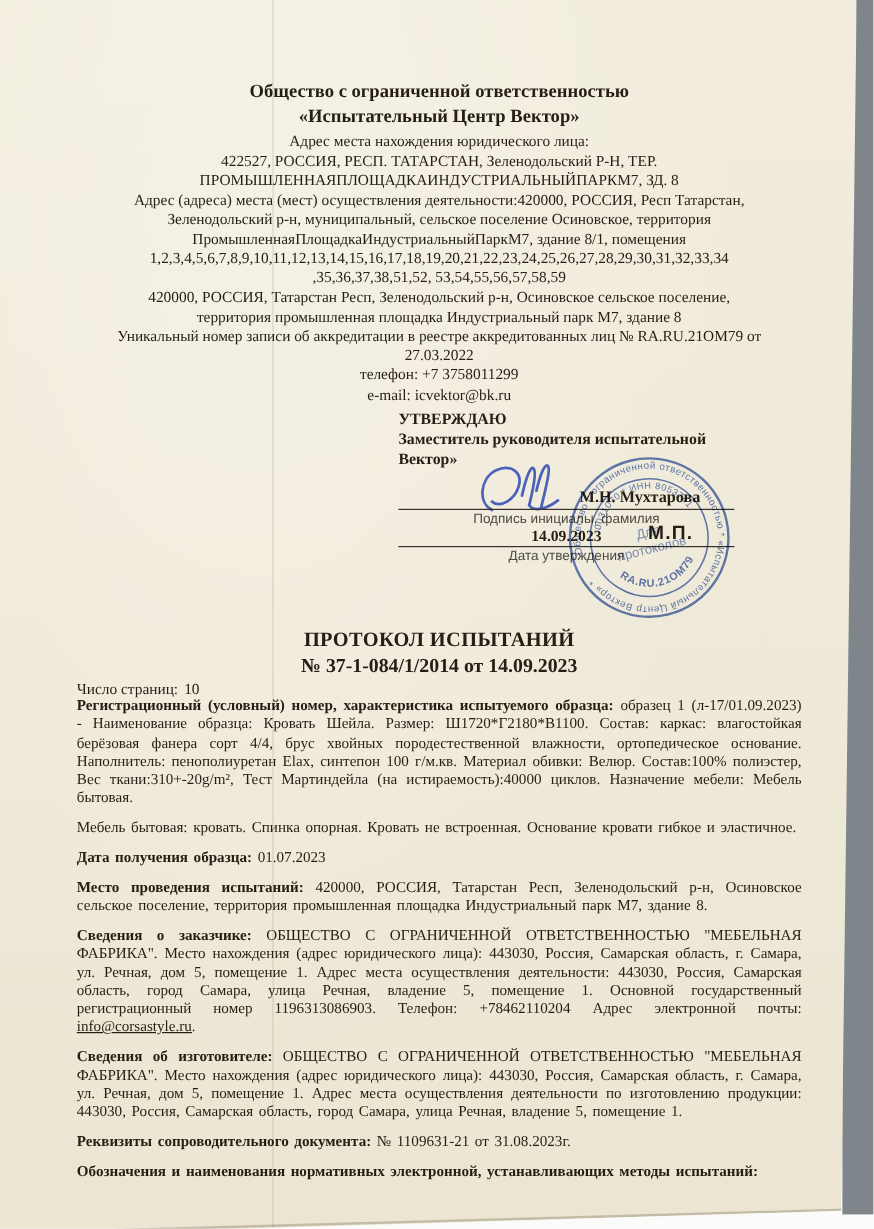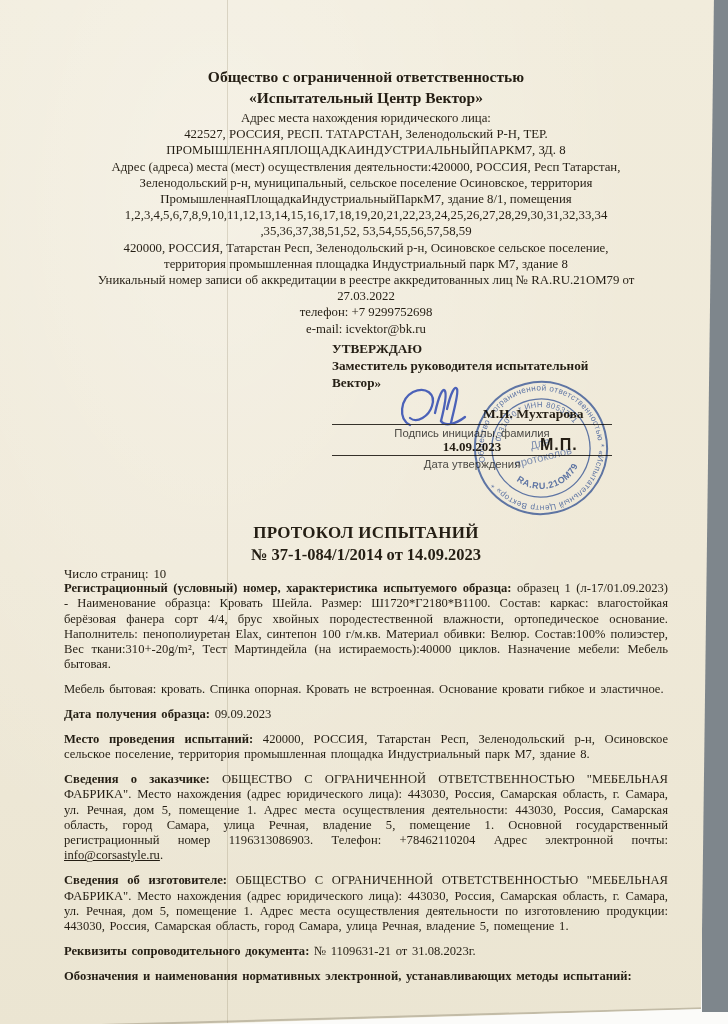--- a/index.html
+++ b/index.html
@@ -101,21 +101,21 @@
         <div class="addr-line">ПРОМЫШЛЕННАЯПЛОЩАДКАИНДУСТРИАЛЬНЫЙПАРКМ7, ЗД. 8</div>
         <div class="addr-line">Адрес (адреса) места (мест) осуществления деятельности:420000, РОССИЯ, Респ Татарстан,</div>
         <div class="addr-line">Зеленодольский р-н, муниципальный, сельское поселение Осиновское, территория</div>
         <div class="addr-line">ПромышленнаяПлощадкаИндустриальныйПаркМ7, здание 8/1, помещения</div>
         <div class="addr-line">1,2,3,4,5,6,7,8,9,10,11,12,13,14,15,16,17,18,19,20,21,22,23,24,25,26,27,28,29,30,31,32,33,34</div>
         <div class="addr-line">,35,36,37,38,51,52, 53,54,55,56,57,58,59</div>
         <div class="addr-line">420000, РОССИЯ, Татарстан Респ, Зеленодольский р-н, Осиновское сельское поселение,</div>
         <div class="addr-line">территория промышленная площадка Индустриальный парк М7, здание 8</div>
         <div class="addr-line">Уникальный номер записи об аккредитации в реестре аккредитованных лиц № RA.RU.21OM79 от</div>
         <div class="addr-line">27.03.2022</div>
-        <div class="addr-line">телефон: +7 9299752698</div>
+        <div class="addr-line">телефон: +7 3758011299</div>
         <div class="addr-line">e-mail: icvektor@bk.ru</div>
       </div>
   </header>
 
   <section>
     <div class="approval-block">
       <div>УТВЕРЖДАЮ</div>
       <div>
 
       <div>Заместитель руководителя испытательной</div>
@@ -166,20 +166,20 @@
   </section>
 
   <div class="pages-count">
     <span>Число страниц:</span><span class="val">10</span>
   </div>
 
   <main class="body-text">
 
   <p class="para"><b class="para-label">Регистрационный (условный) номер, характеристика испытуемого образца:</b><span> образец 1 (л-17/01.09.2023) - Наименование образца: Кровать Шейла. Размер: Ш1720*Г2180*В1100. Состав: каркас: влагостойкая берёзовая фанера сорт 4/4, брус хвойных породестественной влажности, ортопедическое основание. Наполнитель: пенополиуретан Elax, синтепон 100 г/м.кв. Материал обивки: Велюр. Состав:100% полиэстер, Вес ткани:310+-20g/m², Тест Мартиндейла (на истираемость):40000 циклов. Назначение мебели: Мебель бытовая.</span></p>
       <p class="para"><b class="para-label"></b><span>Мебель бытовая: кровать. Спинка опорная. Кровать не встроенная. Основание кровати гибкое и эластичное.</span></p>
-      <p class="para"><b class="para-label">Дата получения образца:</b><span> 09.09.2023</span></p>
+      <p class="para"><b class="para-label">Дата получения образца:</b><span> 01.07.2023</span></p>
       <p class="para"><b class="para-label">Место проведения испытаний:</b><span> 420000, РОССИЯ, Татарстан Респ, Зеленодольский р-н, Осиновское сельское поселение, территория промышленная площадка Индустриальный парк М7, здание 8.</span></p>
       <p class="para"><b class="para-label">Сведения о заказчике:</b><span> ОБЩЕСТВО С ОГРАНИЧЕННОЙ ОТВЕТСТВЕННОСТЬЮ "МЕБЕЛЬНАЯ ФАБРИКА". Место нахождения (адрес юридического лица): 443030, Россия, Самарская область, г. Самара, ул. Речная, дом 5, помещение 1. Адрес места осуществления деятельности: 443030, Россия, Самарская область, город Самара, улица Речная, владение 5, помещение 1. Основной государственный регистрационный номер 1196313086903. Телефон: +78462110204 Адрес электронной почты: </span><span class="email-link">info@corsastyle.ru</span><span>.</span></p>
       <p class="para"><b class="para-label">Сведения об изготовителе:</b><span> ОБЩЕСТВО С ОГРАНИЧЕННОЙ ОТВЕТСТВЕННОСТЬЮ "МЕБЕЛЬНАЯ ФАБРИКА". Место нахождения (адрес юридического лица): 443030, Россия, Самарская область, г. Самара, ул. Речная, дом 5, помещение 1. Адрес места осуществления деятельности по изготовлению продукции: 443030, Россия, Самарская область, город Самара, улица Речная, владение 5, помещение 1.</span></p>
       <p class="para"><b class="para-label">Реквизиты сопроводительного документа:</b><span> № 1109631-21 от 31.08.2023г.</span></p>
       <p class="para"><b class="para-label">Обозначения и наименования нормативных электронной, устанавливающих методы испытаний:</b><span></span></p>
     </main>
 </div>
 
 </body></html>

